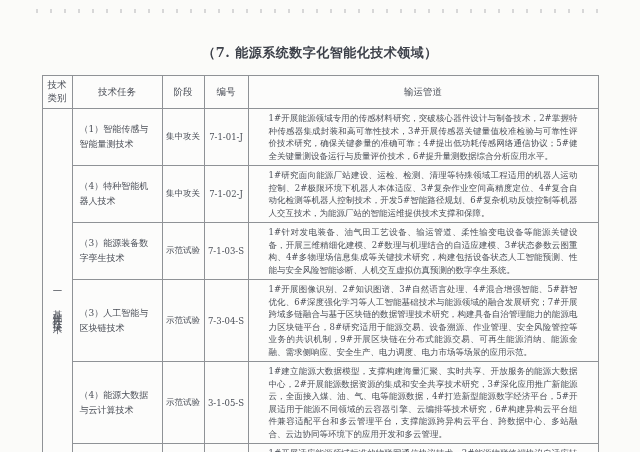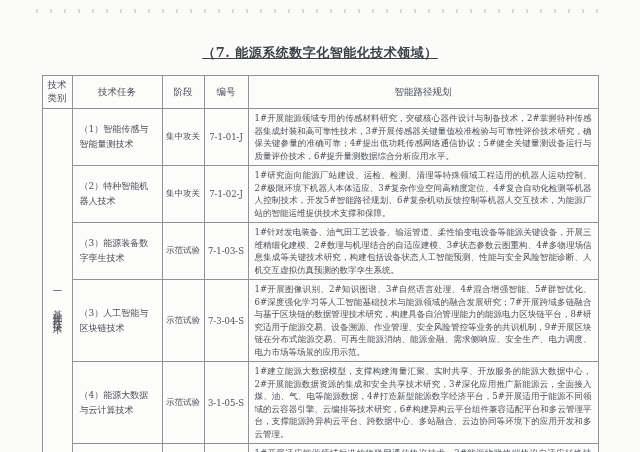--- a/index.html
+++ b/index.html
@@ -16,21 +16,20 @@
     background:repeating-linear-gradient(90deg,rgba(150,150,155,.35) 0 2px,rgba(255,255,255,0) 2px 14px);
     filter:blur(.6px);
   }
   .page-title{
     text-align:center;
     margin:44px 0 13px 0;
     font-size:13px;
     font-weight:bold;
     letter-spacing:.5px;
     color:#3d414a;
-    text-decoration:underline;
   }
   table.doc{
     border-collapse:collapse;
     table-layout:fixed;
     width:556px;
     margin:0 auto;
     background:#fcfcfb;
   }
   table.doc td, table.doc th{
     border:1px solid #8f9296;
@@ -67,21 +66,21 @@
   .cell-stage,.cell-code{
     text-align:center;
     font-size:8.5px;
     padding:6px 1px;
     white-space:nowrap;
   }
   .cell-sub{
     font-size:8.5px;
     line-height:12.5px;
     text-align:justify;
-    padding:3px 6px;
+    padding:3px 20px;
     color:#4c5059;
     margin-top:40px;
   }
 </style>
 </head>
 <body>
 
 <div class="scan-noise"></div>
 
 <div class="page-title">（7. 能源系统数字化智能化技术领域）</div>
@@ -93,35 +92,35 @@
       <col class="col-stage">
       <col class="col-code">
       <col class="col-sub">
   </colgroup>
   <thead>
     <tr>
       <th>技术类别</th>
       <th>技术任务</th>
       <th>阶段</th>
       <th>编号</th>
-      <th>智能路径规划</th>
+      <th>输运管道</th>
     </tr>
   </thead>
   <tbody>
     <tr>
       <td class="cell-cat" rowspan="6">
         <span class="cat-vertical">一 基础共性技术</span>
       </td>
       <td class="cell-task">（1）智能传感与智能量测技术</td>
       <td class="cell-stage">集中攻关</td>
       <td class="cell-code">7-1-01-J</td>
       <td class="cell-sub">1#开展能源领域专用的传感材料研究，突破核心器件设计与制备技术，2#掌握特种传感器集成封装和高可靠性技术，3#开展传感器关键量值校准检验与可靠性评价技术研究，确保关键参量的准确可靠；4#提出低功耗传感网络通信协议；5#健全关键量测设备运行与质量评价技术，6#提升量测数据综合分析应用水平。</td>
     </tr>
     <tr>
-      <td class="cell-task">（2）特种智能机器人技术</td>
+      <td class="cell-task">（4）特种智能机器人技术</td>
       <td class="cell-stage">集中攻关</td>
       <td class="cell-code">7-1-02-J</td>
       <td class="cell-sub">1#研究面向能源厂站建设、运检、检测、清理等特殊领域工程适用的机器人运动控制、2#极限环境下机器人本体适应、3#复杂作业空间高精度定位、4#复合自动化检测等机器人控制技术，开发5#智能路径规划、6#复杂机动反馈控制等机器人交互技术，为能源厂站的智能运维提供技术支撑和保障。</td>
     </tr>
     <tr>
       <td class="cell-task">（3）能源装备数字孪生技术</td>
       <td class="cell-stage">示范试验</td>
       <td class="cell-code">7-1-03-S</td>
       <td class="cell-sub">1#针对发电装备、油气田工艺设备、输运管道、柔性输变电设备等能源关键设备，开展三维精细化建模、2#数理与机理结合的自适应建模、3#状态参数云图重构、4#多物理场信息集成等关键技术研究，构建包括设备状态人工智能预测、性能与安全风险智能诊断、人机交互虚拟仿真预测的数字孪生系统。</td>
     </tr>

